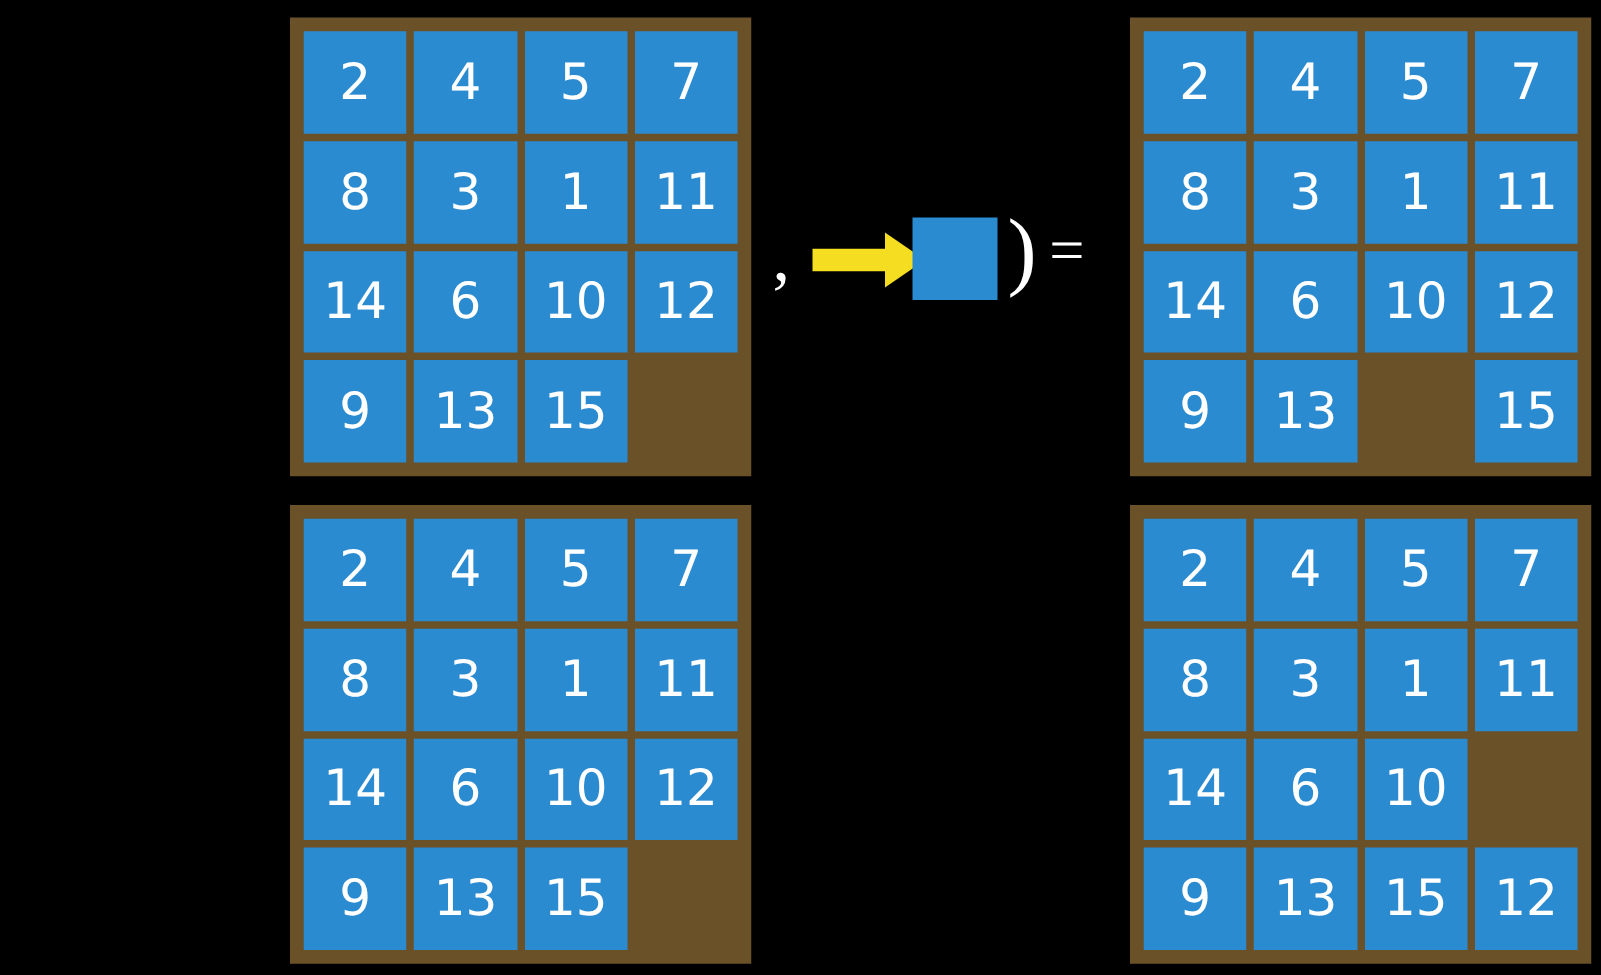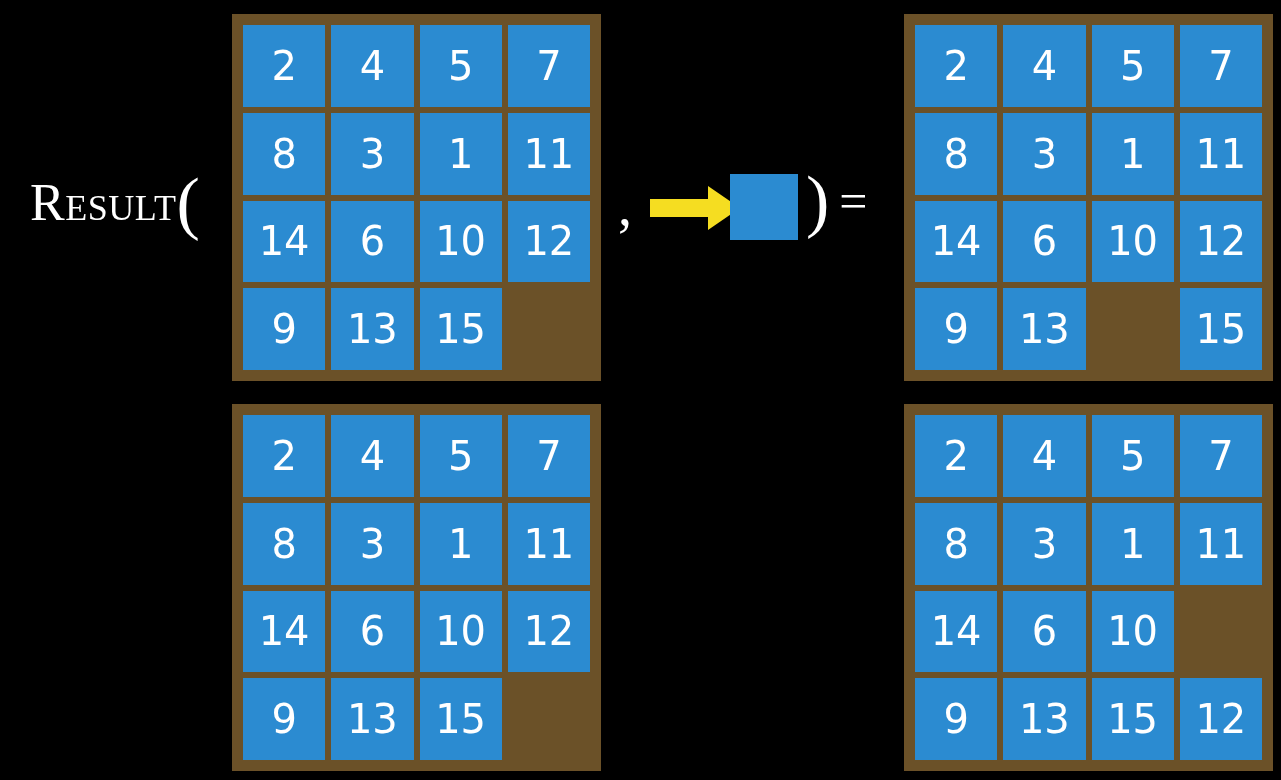--- a/index.html
+++ b/index.html
@@ -129,23 +129,20 @@
   }
   #row-0 .arrow-svg { left: 0px;  top: 24px; }
 </style>
 </head>
 <body>
 
 <div id="stage">
 
   <div class="equation-row" id="row-0">
 
-    <div class="result-label">
-      <span class="word">Result</span><span class="paren">(</span>
-    </div>
 
     <div class="board left">
       <div class="tile">2</div>
       <div class="tile">4</div>
       <div class="tile">5</div>
       <div class="tile">7</div>
       <div class="tile">8</div>
       <div class="tile">3</div>
       <div class="tile">1</div>
       <div class="tile">11</div>

